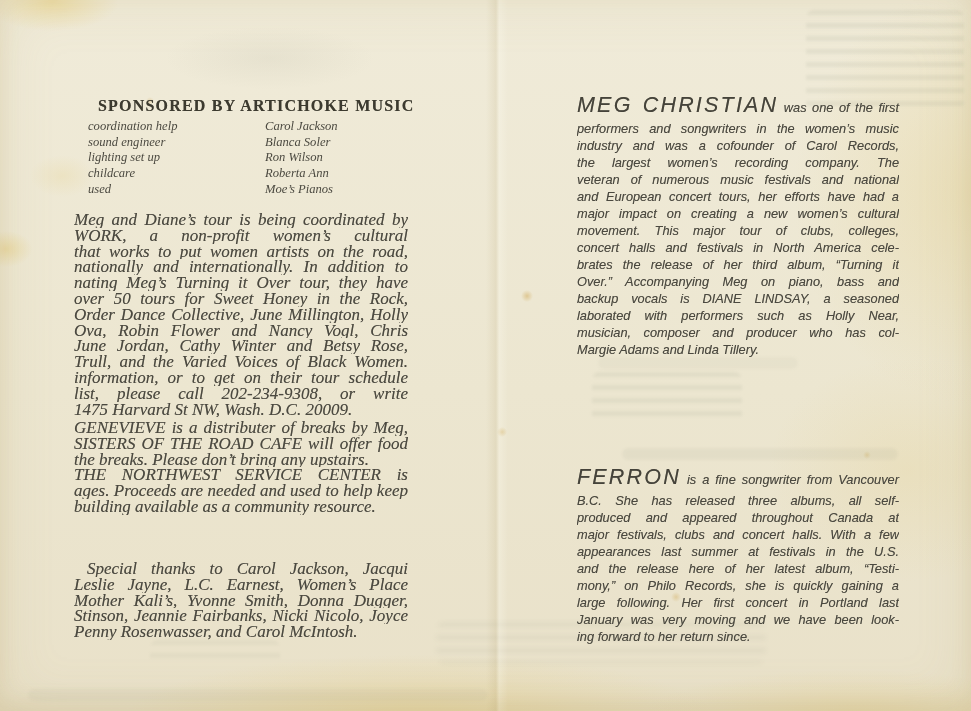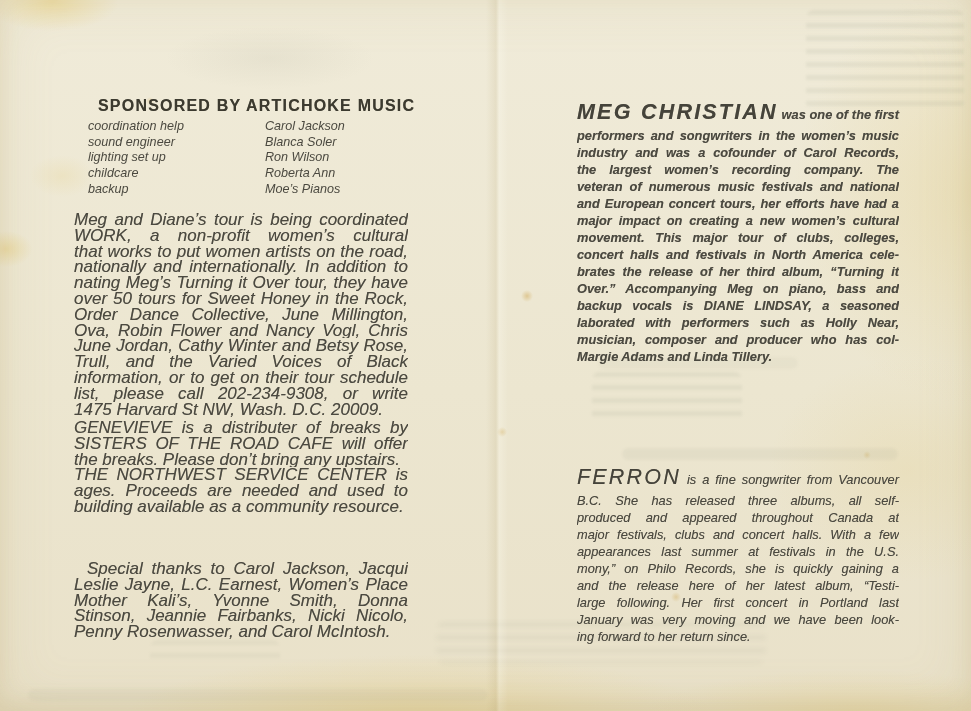--- a/index.html
+++ b/index.html
@@ -85,21 +85,21 @@
   .para { font-size: 17px; }
   .page-left .tline  { height: 15.8px; line-height: 15.8px; }
   .page-right .tline { height: 17px;   line-height: 17px; }
   .bio { font-size: 12.8px; }
 
   .p1 { top: 212px; }
   .p2 { top: 420px; }
   .p3 { top: 561px; }
   .p3 .tline:first-child { text-indent: 13px; }
 
-  .bio-meg    { top: 97px; font-weight: bold; }
+  .bio-meg    { top: 90px; }
   .bio-ferron { top: 462px; }
 
   .tline {
     text-align: justify; text-align-last: justify;
     overflow: hidden;
     text-shadow: 0 0 .5px rgba(75,73,64,.5);
   }
   .tline.endline { text-align-last: left; }
 
   .tline.lead { height: 30px; line-height: 30px; overflow: visible; }
@@ -117,21 +117,21 @@
   <div class="ghost ghost-lines g-top-right"></div>
   <div class="ghost ghost-lines g-mid-right"></div>
   <div class="ghost ghost-line  g-mid-right-ln"></div>
   <div class="ghost ghost-line  g-under-meg"></div>
   <div class="ghost ghost-lines g-bottom-smudge"></div>
   <div class="ghost ghost-lines g-bottom-small"></div>
   <div class="ghost ghost-line  g-bottom-left"></div>
 
   <div class="fold"></div>
 
-  <section class="page page-left" style="color: rgb(75, 73, 64);">
+  <section class="page page-left" style="color: rgb(75, 73, 64); font-family: Liberation Serif, serif;">
 
     <h1 class="sponsor-heading">SPONSORED BY ARTICHOKE MUSIC</h1>
 
     <div class="block credits">
       <div class="credit-row">
         <span class="credit-role">coordination help</span>
         <span class="credit-name">Carol Jackson</span>
       </div>
       <div class="credit-row">
         <span class="credit-role">sound engineer</span>
@@ -139,21 +139,21 @@
       </div>
       <div class="credit-row">
         <span class="credit-role">lighting set up</span>
         <span class="credit-name">Ron Wilson</span>
       </div>
       <div class="credit-row">
         <span class="credit-role">childcare</span>
         <span class="credit-name">Roberta Ann</span>
       </div>
       <div class="credit-row">
-        <span class="credit-role">backup</span>
+        <span class="credit-role">used</span>
         <span class="credit-name">Moe’s Pianos</span>
       </div>
     </div>
 
     <div class="block para p1">
         <div class="tline">Meg and Diane’s tour is being coordinated by ROAD-</div>
         <div class="tline">WORK, a non-profit women’s cultural organization</div>
         <div class="tline">that works to put women artists on the road, both</div>
         <div class="tline">nationally and internationally. In addition to coordi-</div>
         <div class="tline">nating Meg’s Turning it Over tour, they have booked</div>
@@ -213,22 +213,22 @@
     <div class="block bio bio-ferron">
       <div class="tline lead">
         <span class="bio-heading">FERRON</span>
         <span class="lead-rest">is a fine songwriter from Vancouver</span>
       </div>
       <div>
           <div class="tline">B.C. She has released three albums, all self-</div>
           <div class="tline">produced and appeared throughout Canada at</div>
           <div class="tline">major festivals, clubs and concert halls. With a few</div>
           <div class="tline">appearances last summer at festivals in the U.S.</div>
+          <div class="tline">and the release here of her latest album, “Testi-</div>
           <div class="tline">mony,” on Philo Records, she is quickly gaining a</div>
-          <div class="tline">and the release here of her latest album, “Testi-</div>
           <div class="tline">large following. Her first concert in Portland last</div>
           <div class="tline">January was very moving and we have been look-</div>
           <div class="tline endline">ing forward to her return since.</div>
         </div>
     </div>
   </section>
 
 </div>
 
 </body></html>

